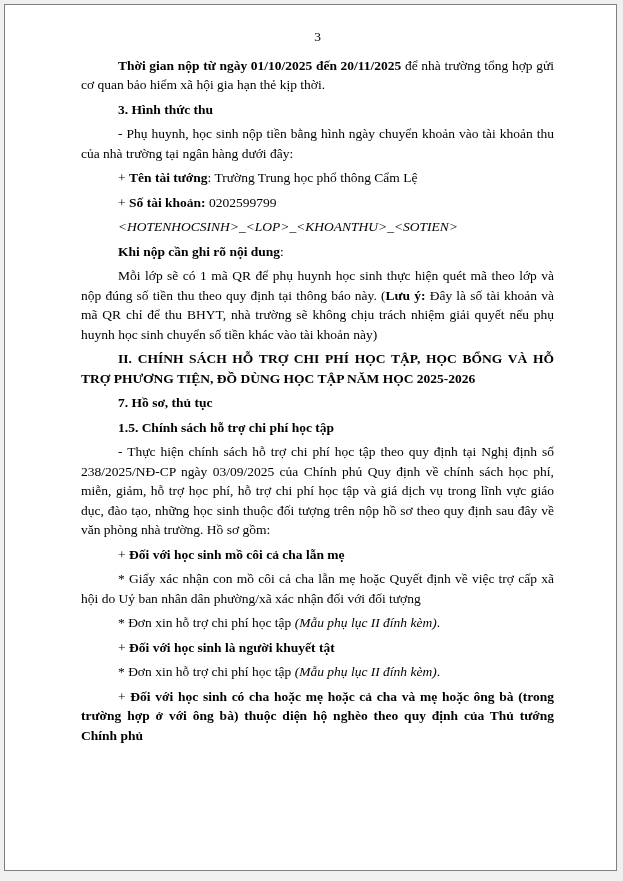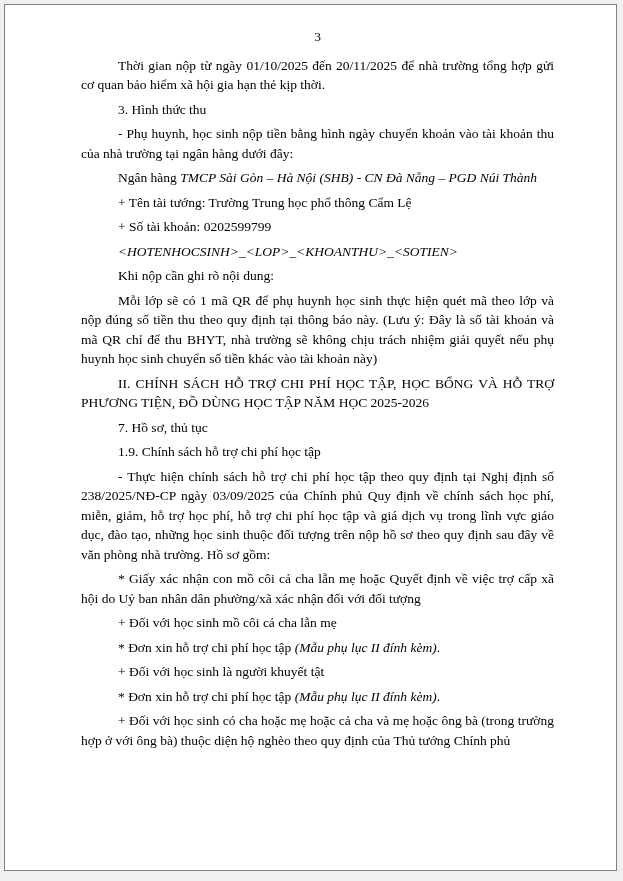--- a/index.html
+++ b/index.html
@@ -31,44 +31,43 @@
   .doc p {
     margin: 0 0 5px 0;
     text-align: justify;
     text-indent: 37px;
   }
   .doc p.page-number {
     text-align: center;
     text-indent: 0;
     margin-bottom: 9px;
   }
-  .doc span.b { font-weight: normal; }
+  .doc span.b { font-weight: bold; }
   .doc span.i { font-style: italic; }
 </style>
 </head>
 <body>
 
 <div class="page">
   <div class="doc">
     <p class="page-number">3</p>
     <div>
         <p><span class="b">Thời gian nộp từ ngày 01/10/2025 đến 20/11/2025</span><span> để nhà trường tổng hợp gửi cơ quan bảo hiểm xã hội gia hạn thẻ kịp thời.</span></p>
         <p><span class="b">3. Hình thức thu</span></p>
         <p><span>- Phụ huynh, học sinh nộp tiền bằng hình ngày chuyển khoản vào tài khoản thu của nhà trường tại ngân hàng dưới đây:</span></p>
-        <p><span>Ngân hàng </span><span class="b i">TMCP Sài Gòn – Hà Nội (SHB)</span><span> - </span><span class="b i">CN Đà Nẵng – PGD Núi Thành</span></p>
         <p><span>+ </span><span class="b">Tên tài tướng</span><span>: Trường Trung học phổ thông Cẩm Lệ</span></p>
         <p><span>+ </span><span class="b">Số tài khoản:</span><span> 0202599799</span></p>
         <p><span class="i">&lt;HOTENHOCSINH&gt;_&lt;LOP&gt;_&lt;KHOANTHU&gt;_&lt;SOTIEN&gt;</span></p>
         <p><span class="b">Khi nộp cần ghi rõ nội dung</span><span>:</span></p>
         <p><span>Mỗi lớp sẽ có 1 mã QR để phụ huynh học sinh thực hiện quét mã theo lớp và nộp đúng số tiền thu theo quy định tại thông báo này. (</span><span class="b">Lưu ý:</span><span> Đây là số tài khoản và mã QR chỉ để thu BHYT, nhà trường sẽ không chịu trách nhiệm giải quyết nếu phụ huynh học sinh chuyển số tiền khác vào tài khoản này)</span></p>
         <p><span class="b">II. CHÍNH SÁCH HỖ TRỢ CHI PHÍ HỌC TẬP, HỌC BỔNG VÀ HỖ TRỢ PHƯƠNG TIỆN, ĐỒ DÙNG HỌC TẬP NĂM HỌC 2025-2026</span></p>
         <p><span class="b">7. Hồ sơ, thủ tục</span></p>
-        <p><span class="b">1.9. Chính sách hỗ trợ chi phí học tập</span></p>
+        <p><span class="b">1.5. Chính sách hỗ trợ chi phí học tập</span></p>
         <p><span>- Thực hiện chính sách hỗ trợ chi phí học tập theo quy định tại Nghị định số 238/2025/NĐ-CP ngày 03/09/2025 của Chính phủ Quy định về chính sách học phí, miễn, giảm, hỗ trợ học phí, hỗ trợ chi phí học tập và giá dịch vụ trong lĩnh vực giáo dục, đào tạo, những học sinh thuộc đối tượng trên nộp hồ sơ theo quy định sau đây về văn phòng nhà trường. Hồ sơ gồm:</span></p>
+        <p><span>+ </span><span class="b">Đối với học sinh mồ côi cả cha lẫn mẹ</span></p>
         <p><span>* Giấy xác nhận con mồ côi cả cha lẫn mẹ hoặc Quyết định về việc trợ cấp xã hội do Uỷ ban nhân dân phường/xã xác nhận đối với đối tượng</span></p>
-        <p><span>+ </span><span class="b">Đối với học sinh mồ côi cả cha lẫn mẹ</span></p>
         <p><span>* Đơn xin hỗ trợ chi phí học tập </span><span class="i">(Mẫu phụ lục II đính kèm)</span><span>.</span></p>
         <p><span>+ </span><span class="b">Đối với học sinh là người khuyết tật</span></p>
         <p><span>* Đơn xin hỗ trợ chi phí học tập </span><span class="i">(Mẫu phụ lục II đính kèm)</span><span>.</span></p>
         <p><span>+ </span><span class="b">Đối với học sinh có cha hoặc mẹ hoặc cả cha và mẹ hoặc ông bà (trong trường hợp ở với ông bà) thuộc diện hộ nghèo theo quy định của Thủ tướng Chính phủ</span></p>
       </div>
   </div>
 </div>
 
 </body></html>

